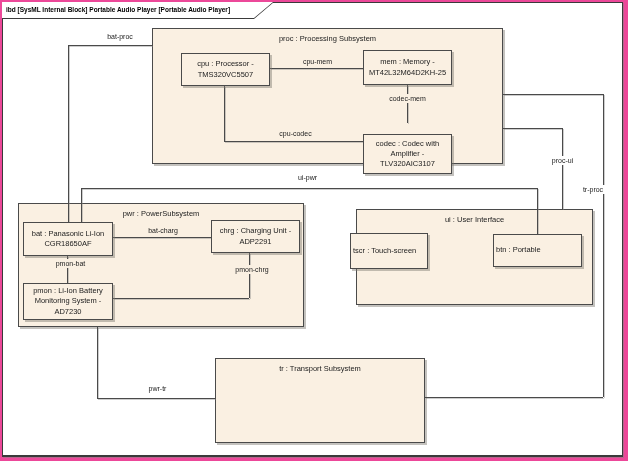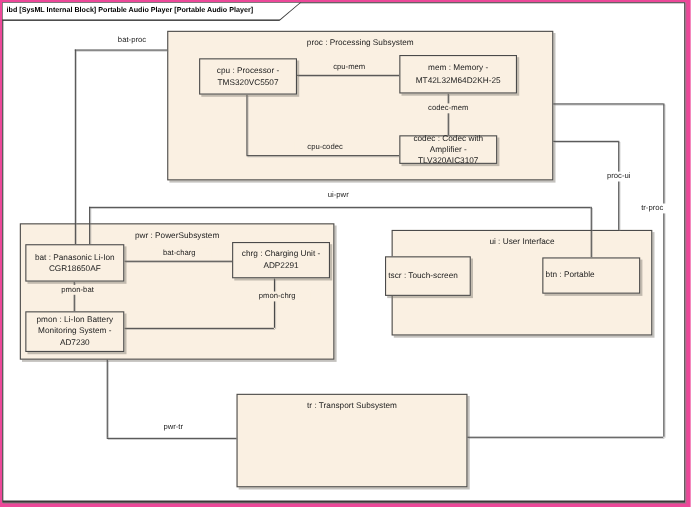--- a/index.html
+++ b/index.html
@@ -83,24 +83,24 @@
   <div class="hline" style="left:113px;top:237px;width:98px;"></div>
 
   <div class="vline" style="left:67px;top:256px;height:27px;"></div>
 
   <div class="vline" style="left:249px;top:253px;height:45px;"></div>
   <div class="hline" style="left:113px;top:298px;width:136px;"></div>
 
   <div class="block part" style="left:181px;top:53px;width:89px;height:33px;">
     <span>cpu : Processor - TMS320VC5507</span>
   </div>
-  <div class="block part" style="left:363px;top:50px;width:107px;height:35px;">
+  <div class="block part" style="left:363px;top:50px;width:89px;height:35px;">
     <span>mem : Memory - MT42L32M64D2KH-25</span>
   </div>
-  <div class="block part" style="left:363px;top:123px;width:89px;height:26px;">
+  <div class="block part" style="left:363px;top:134px;width:89px;height:40px;">
     <span>codec : Codec with Amplifier - TLV320AIC3107</span>
   </div>
   <div class="block part" style="left:23px;top:222px;width:90px;height:34px;">
     <span>bat : Panasonic Li-Ion CGR18650AF</span>
   </div>
   <div class="block part" style="left:211px;top:220px;width:89px;height:33px;">
     <span>chrg : Charging Unit - ADP2291</span>
   </div>
   <div class="block part" style="left:23px;top:283px;width:90px;height:37px;">
     <span>pmon : Li-Ion Battery Monitoring System - AD7230</span>

